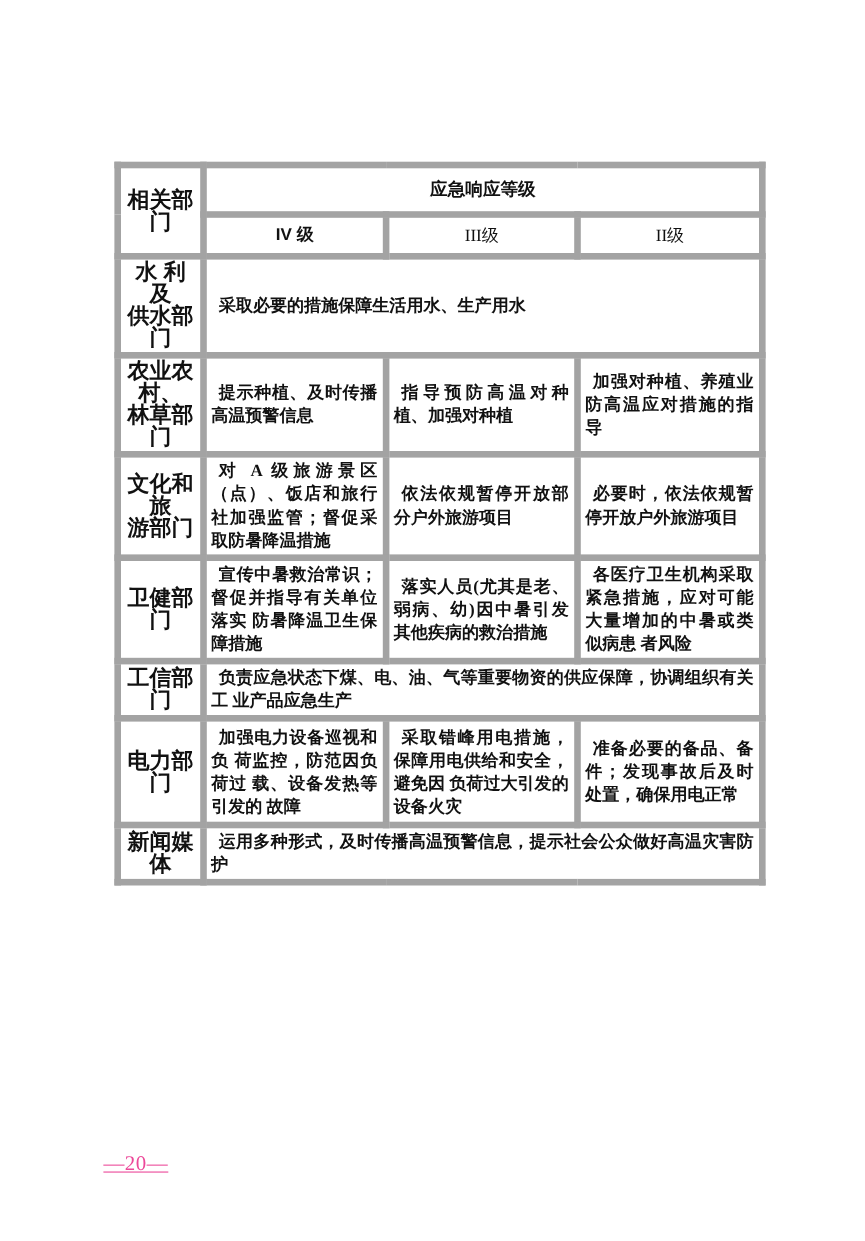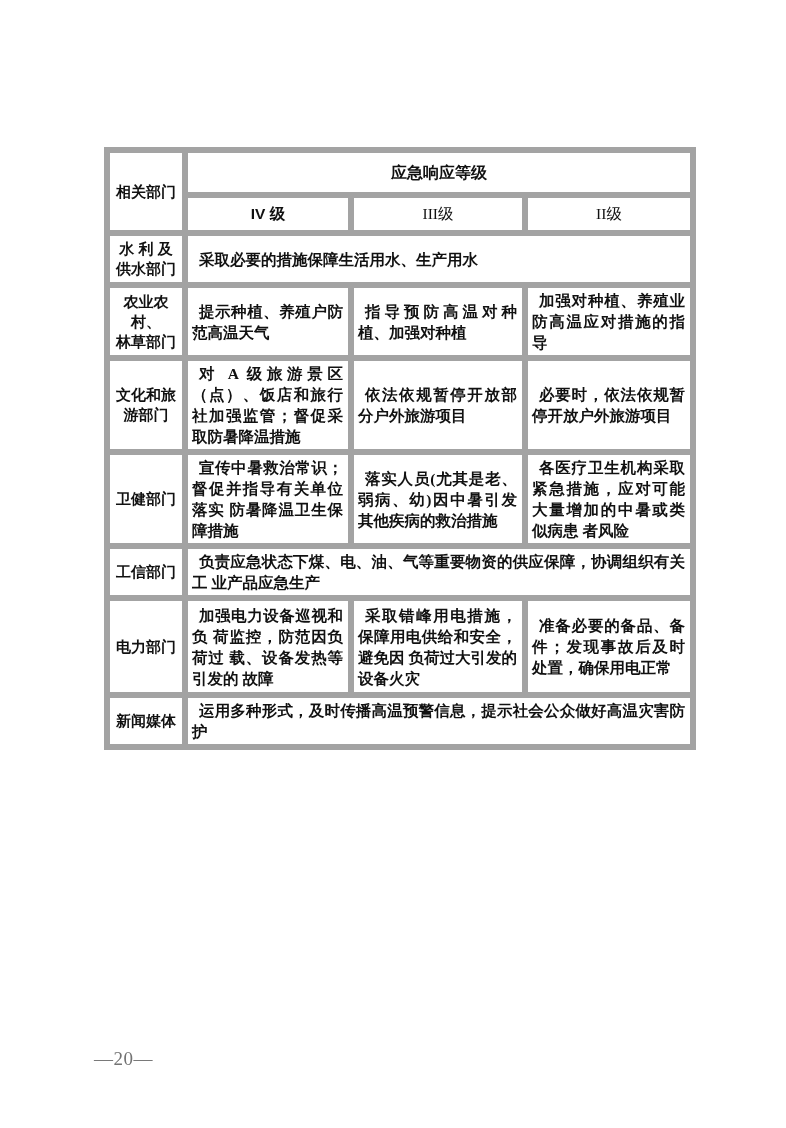--- a/index.html
+++ b/index.html
@@ -27,21 +27,21 @@
   table.resp-table th,
   table.resp-table td {
     border: 6px solid #a3a3a3;
     vertical-align: middle;
     box-sizing: border-box;
   }
   
   th.dept, th.corner, th.span-title, th.lvl-iv {
     font-family: "Liberation Sans", "DejaVu Sans", sans-serif;
     font-weight: bold;
-    font-size: 15px;
+    font-size: 20px;
     line-height: 20px;
     text-align: center;
     white-space: pre-line;
     padding: 2px 1px;
   }
   th.span-title { font-size: 16px; }
   th.lvl {
     font-family: "Liberation Serif", "DejaVu Serif", serif;
     font-weight: normal;
     font-size: 15.5px;
@@ -71,22 +71,23 @@
   tr.r-ind    { height: 43px; }
   tr.r-power  { height: 97px; }
   tr.r-media  { height: 30px; }
 
   .page-footer {
     position: absolute;
     left: 94px;
     top: 1048px;
     font-family: "Liberation Serif", "DejaVu Serif", serif;
     font-size: 19px;
-    color: #737373;
+    color: #ec4899;
     letter-spacing: 0.5px;
+    text-decoration: underline;
   }
 </style>
 </head>
 <body>
 
 <div class="page">
 
   <table class="resp-table">
     <colgroup>
       <col style="width:78px">
@@ -108,21 +109,21 @@
 
     <tr class="r-water">
       <th class="dept">水 利 及
 供水部门</th>
       <td class="measure" colspan="3">采取必要的措施保障生活用水、生产用水</td>
     </tr>
 
     <tr class="r-agri">
       <th class="dept">农业农村、
 林草部门</th>
-      <td class="measure">提示种植、养殖户防范高温天气</td>
+      <td class="measure">提示种植、及时传播高温预警信息</td>
       <td class="measure">指导预防高温对种植、加强对种植</td>
       <td class="measure">加强对种植、养殖业防高温应对措施的指导</td>
     </tr>
 
     <tr class="r-tour">
       <th class="dept">文化和旅
 游部门</th>
       <td class="measure">对 A 级旅游景区（点）、饭店和旅行社加强监管；督促采取防暑降温措施</td>
       <td class="measure">依法依规暂停开放部分户外旅游项目</td>
       <td class="measure">必要时，依法依规暂停开放户外旅游项目</td>

